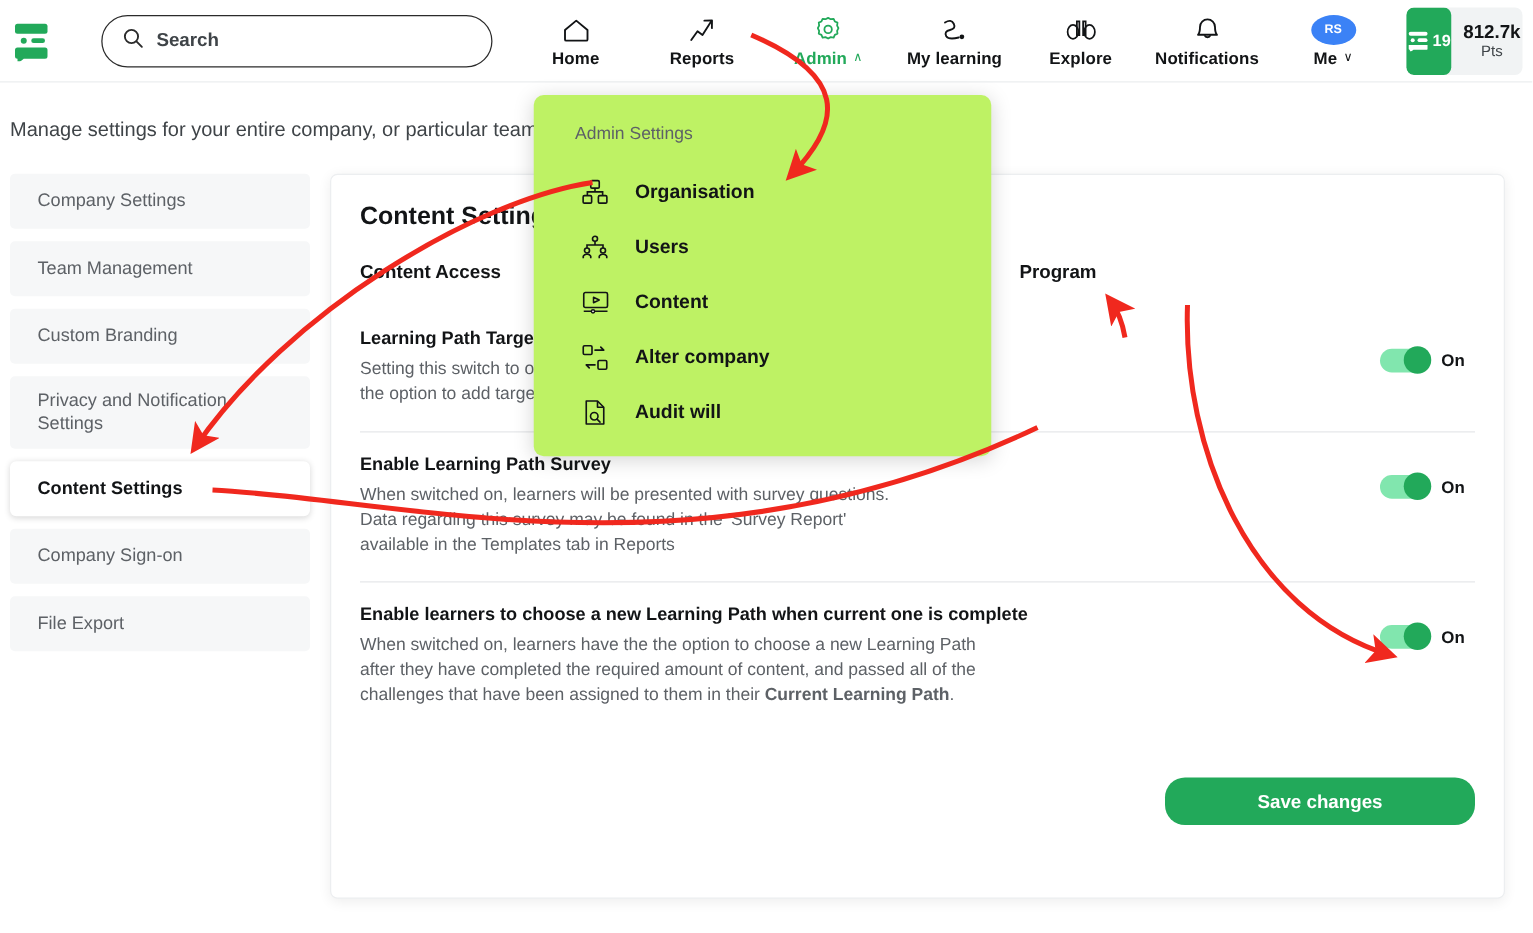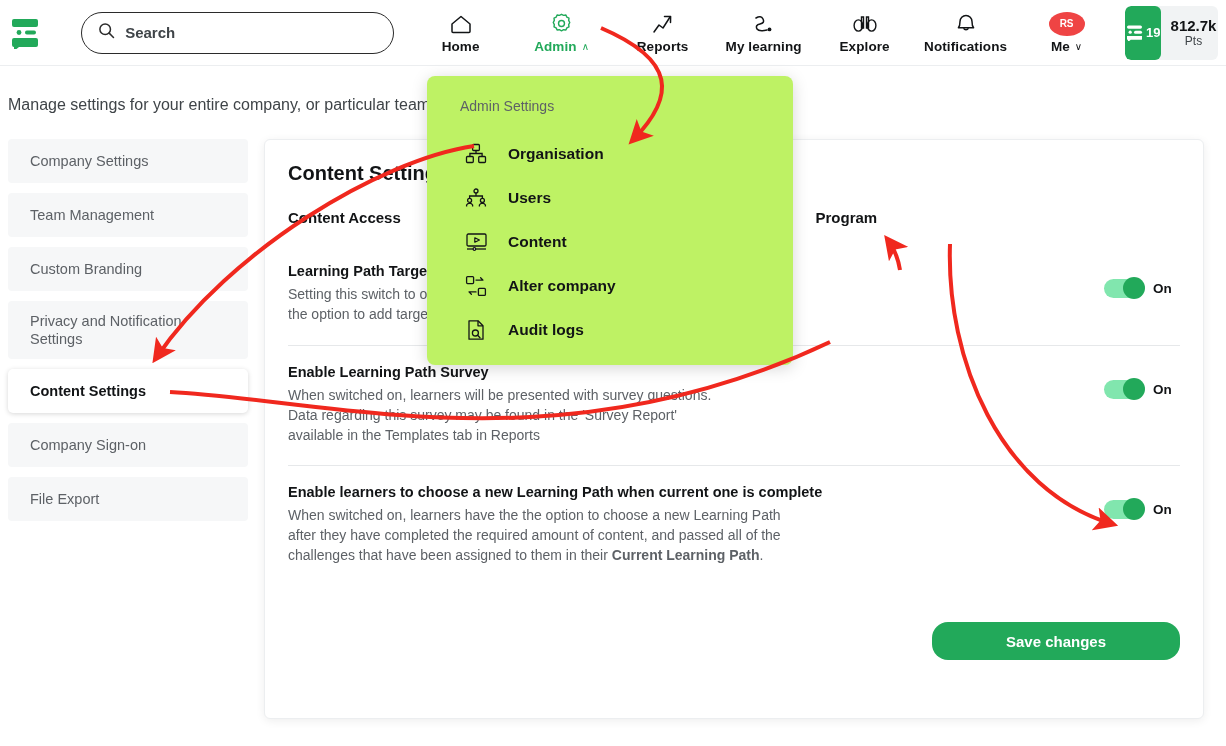--- a/index.html
+++ b/index.html
@@ -33,21 +33,21 @@
     width: 101px; height: 56px; display: flex; flex-direction: column;
     align-items: center; justify-content: center; gap: 3px; cursor: pointer;
   }
   .navitem .ico { height: 24px; display: flex; align-items: center; justify-content: center; }
   .navitem .lbl { font-size: 13.5px; font-weight: bold; color: #121416; letter-spacing: .1px;
                   display: flex; align-items: center; gap: 5px; }
   .navitem.active .lbl { color: #22a95a; }
   .chev { font-size: 10px; font-weight: normal; }
 
   .avatar {
-    width: 36px; height: 24px; border-radius: 50%; background: #ef4444;
+    width: 36px; height: 24px; border-radius: 50%; background: #3b82f6;
     color: #fff; font-size: 10px; font-weight: bold;
     display: flex; align-items: center; justify-content: center;
   }
 
   .points {
     display: flex; align-items: center; margin-left: 8px; margin-right: 8px;
     background: #f1f3f4; border-radius: 6px; height: 54px; overflow: hidden;
   }
   .points .badge {
     width: 38px; height: 54px; background: #22a95a; color: #fff;
@@ -181,43 +181,43 @@
         <span class="ico">
           <svg width="22" height="20" viewBox="0 0 22 20">
               <path d="M2 10 L11 2.5 L20 10 V17.5 a1 1 0 0 1 -1 1 H3 a1 1 0 0 1 -1 -1 Z" fill="none" stroke="#121416" stroke-width="1.5" stroke-linejoin="round"></path>
             </svg>
         </span>
         <span class="lbl">
             <span>Home</span>
           </span>
       </div>
 
+      <div class="navitem">
+        <span class="ico">
+          <svg width="22" height="22" viewBox="0 0 22 22">
+              <polyline points="2,19 7,12 11,15 18,4" fill="none" stroke="#121416" stroke-width="1.5" stroke-linecap="round" stroke-linejoin="round"></polyline>
+              <polyline points="12.5,3.5 18.6,3.4 18.5,9.5" fill="none" stroke="#121416" stroke-width="1.5" stroke-linecap="round" stroke-linejoin="round"></polyline>
+            </svg>
+        </span>
+        <span class="lbl">
+            <span>Reports</span>
+          </span>
+      </div>
+
       <div class="navitem active">
         <span class="ico">
           <svg width="23" height="23" viewBox="0 0 24 24">
               <path d="M12 2.4 l2.2 1.1 2.4-.3 1 2.2 2.2 1 -.3 2.4 1.1 2.2 -1.1 2.2 .3 2.4 -2.2 1 -1 2.2 -2.4-.3 -2.2 1.1 -2.2-1.1 -2.4 .3 -1-2.2 -2.2-1 .3-2.4 -1.1-2.2 1.1-2.2 -.3-2.4 2.2-1 1-2.2 2.4 .3 Z" fill="none" stroke="#22a95a" stroke-width="1.5" stroke-linejoin="round"></path>
               <circle cx="12" cy="12" r="3.1" fill="none" stroke="#22a95a" stroke-width="1.5"></circle>
             </svg>
         </span>
         <span class="lbl">
           <span>Admin</span>
           <span class="chev">∧</span>
         </span>
-      </div>
-
-      <div class="navitem">
-        <span class="ico">
-          <svg width="22" height="22" viewBox="0 0 22 22">
-              <polyline points="2,19 7,12 11,15 18,4" fill="none" stroke="#121416" stroke-width="1.5" stroke-linecap="round" stroke-linejoin="round"></polyline>
-              <polyline points="12.5,3.5 18.6,3.4 18.5,9.5" fill="none" stroke="#121416" stroke-width="1.5" stroke-linecap="round" stroke-linejoin="round"></polyline>
-            </svg>
-        </span>
-        <span class="lbl">
-            <span>Reports</span>
-          </span>
       </div>
 
       <div class="navitem">
         <span class="ico">
           <svg width="24" height="20" viewBox="0 0 24 20">
               <path d="M4 4 q5-3 7 1 q2 4 -3 5 q-5 1 -3 5 q2 3 10 1" fill="none" stroke="#121416" stroke-width="1.5" stroke-linecap="round"></path>
               <circle cx="17.5" cy="15.4" r="1.9" fill="#121416"></circle>
             </svg>
         </span>
         <span class="lbl">
@@ -427,21 +427,21 @@
 
       <div class="dd-item">
         <span class="ico">
           <svg width="21" height="22" viewBox="0 0 21 22">
               <path d="M3 1.8 h9 l5 5 v13.4 h-14 z" fill="none" stroke="#121416" stroke-width="1.3" stroke-linejoin="round"></path>
               <path d="M12 1.8 v5 h5" fill="none" stroke="#121416" stroke-width="1.3" stroke-linejoin="round"></path>
               <circle cx="9.4" cy="14" r="3" fill="none" stroke="#121416" stroke-width="1.3"></circle>
               <line x1="11.6" y1="16.3" x2="14" y2="18.7" stroke="#121416" stroke-width="1.3" stroke-linecap="round"></line>
             </svg>
         </span>
-        <span class="lbl">Audit logs</span>
+        <span class="lbl">Audit will</span>
       </div>
 
     </div>
   </div>
 
   <svg class="annots" viewBox="0 0 1226 746">
     <defs>
       <marker id="ah" markerWidth="6" markerHeight="6" refX="4.4" refY="3" orient="auto">
         <path d="M0,0 L6,3 L0,6 L1.4,3 z" fill="#f0281e"></path>
       </marker>

